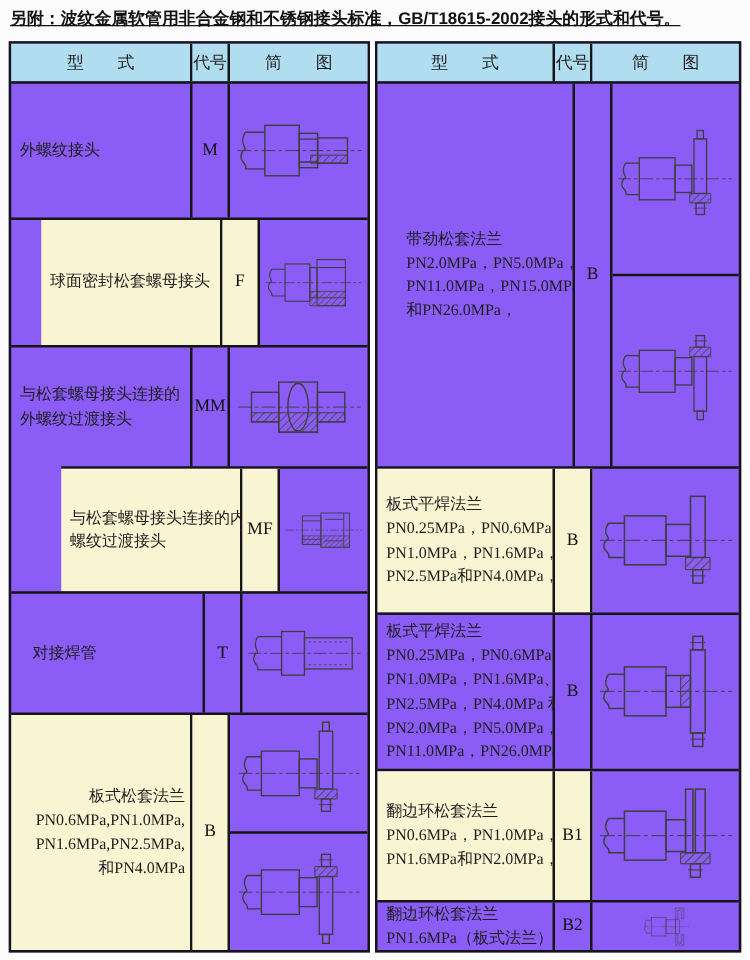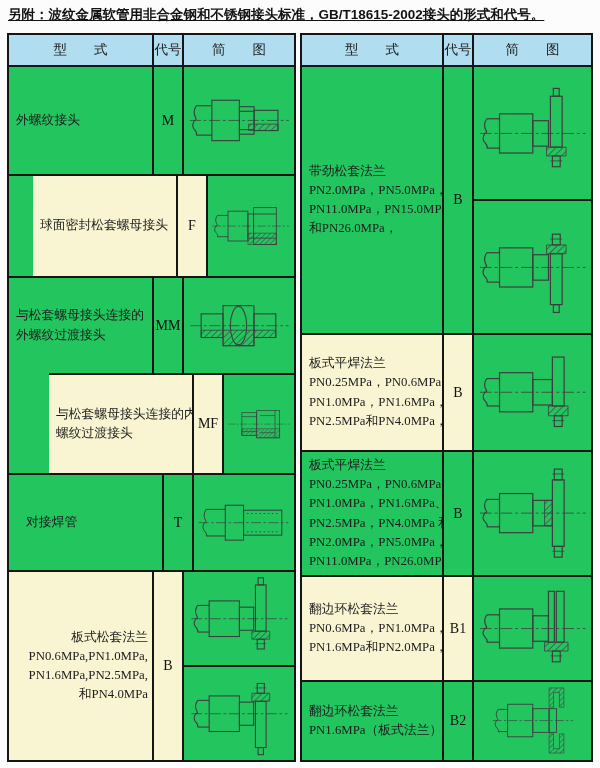--- a/index.html
+++ b/index.html
@@ -10,39 +10,39 @@
   .doc-title{
     position:absolute;left:8px;top:6px;width:586px;
     font-size:13.5px;font-weight:bold;color:#121212;white-space:nowrap;text-decoration:underline;
   }
   .table{
     position:absolute;left:7px;top:33px;width:586px;height:729px;
     display:flex;gap:4px;
   }
   .half{
     border:2px solid var(--border-c,#151515);box-sizing:border-box;
-    display:flex;flex-direction:column;background:#22c55e;
+    display:flex;flex-direction:column;background:#8b5cf6;
   }
   #left-half{width:289px;}
   #right-half{flex:1;}
   .row{
     display:grid;box-sizing:border-box;border-top:2px solid var(--border-c,#151515);
     min-height:0;
   }
   .row:first-child{border-top:none;}
   #left-half .row{grid-template-columns:145px 30px 1fr;}
   #right-half .row{grid-template-columns:142px 30px 1fr;}
   .row.header{height:30px;}
   #left-half .row:nth-child(2){height:109px;}
   #left-half .row:nth-child(3){height:102px;padding-left:24px;}
   #left-half .row:nth-child(4){height:97px;}
   #left-half .row:nth-child(5){height:100px;margin-left:40px;}
   #left-half .row:nth-child(6){height:97px;padding-left:10px;}
   #left-half .row:nth-child(7){flex:1;text-align:right;}
-  #right-half .row:nth-child(2){height:268px;}
+  #right-half .row:nth-child(2){height:308px;padding-left:16px;}
   #right-half .row:nth-child(3){height:117px;}
   #right-half .row:nth-child(4){height:125px;}
   #right-half .row:nth-child(5){height:105px;}
   #right-half .row:nth-child(6){flex:1;}
   .cell{
     border-right:2px solid var(--border-c,#151515);box-sizing:border-box;
     overflow:hidden;min-height:0;
   }
   .cell:last-child{border-right:none;}
   .header .cell{

